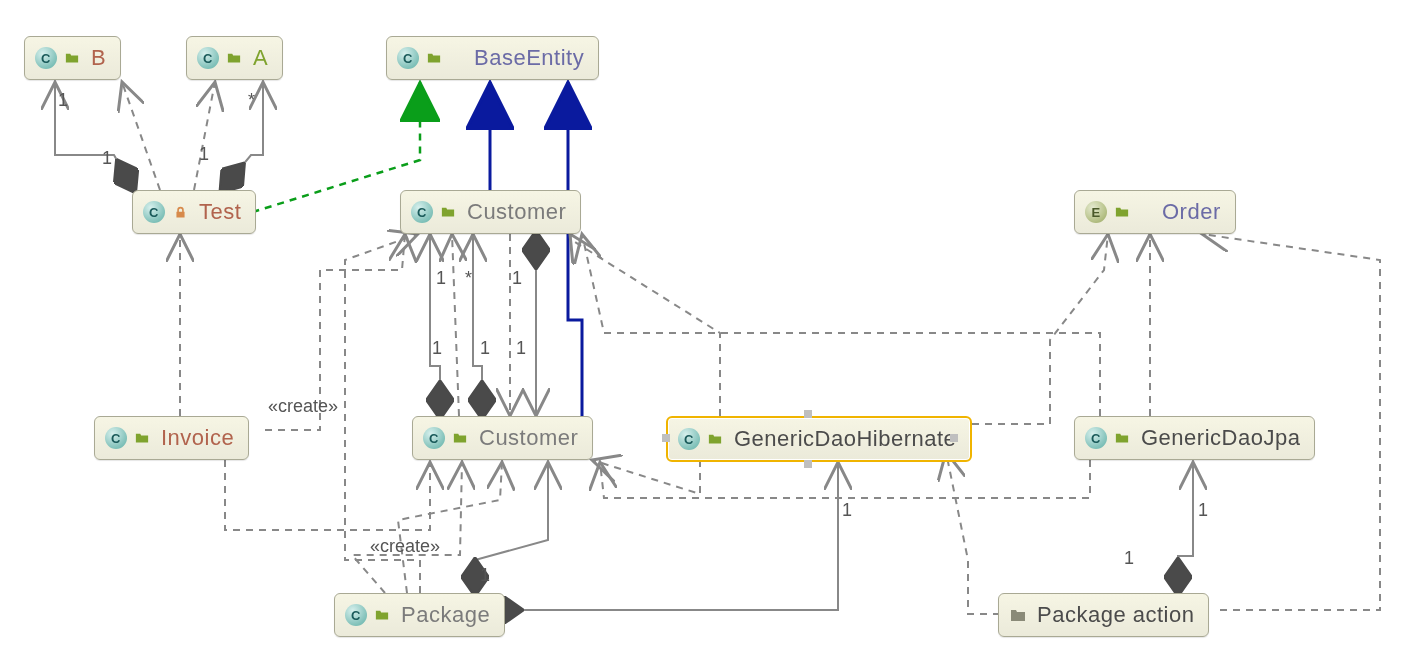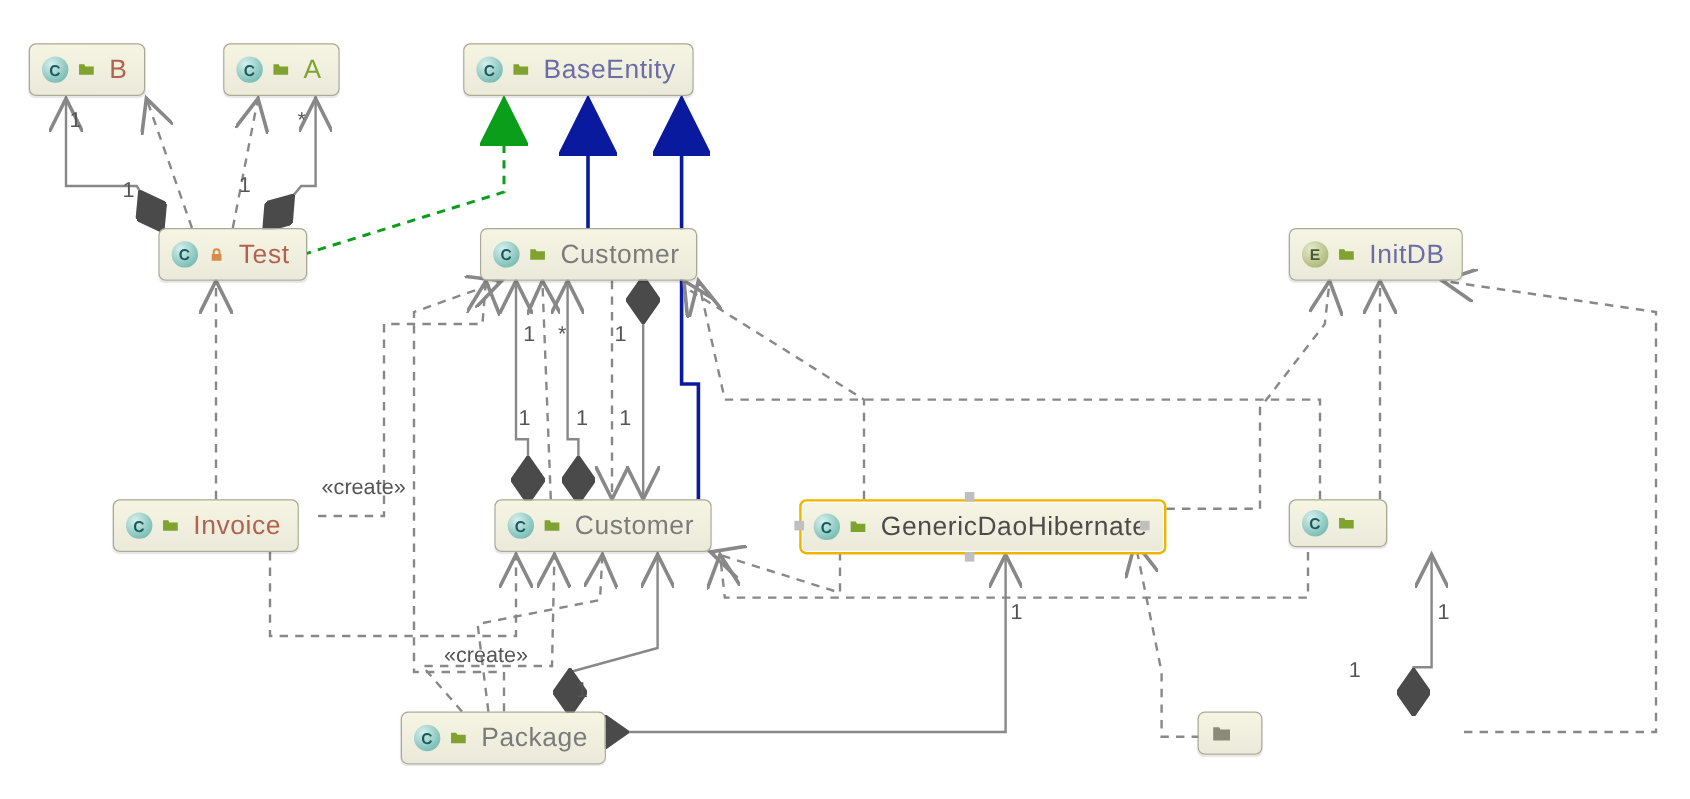--- a/index.html
+++ b/index.html
@@ -42,21 +42,21 @@
     display: inline-flex; align-items: center; justify-content: center;
     width: 18px; height: 18px; margin-right: 10px;
   }
   .box-icon svg path { fill: #7fa32e; }
   .lock-icon svg { fill: #d78a4b; }
   .folder-icon svg { fill: #8a8a78; }
   .nlabel { font-weight: 400; }
   .c-red .nlabel { color: #b1634d; }
   .c-green .nlabel { color: #7fa32e; }
   .c-gray .nlabel { color: #7b7b7b; }
-  .c-purple .nlabel { color: #6b6ba6; }
+  .c-purple .nlabel { color: #6b6ba6; margin-left: 21px; }
   .c-dark .nlabel { color: #4b4b4b; }
 
   .elabel {
     position: absolute;
     font-size: 18px;
     color: #555;
     background: transparent;
   }
 </style>
 </head>
@@ -188,21 +188,21 @@
   <span class="nlabel">Customer</span>
 </div>
 
 <div class="node c-purple" style="left:1074px; top:190px;">
   <span class="badge enum">E</span>
   <span class="box-icon">
         <svg viewBox="0 0 16 16" width="14" height="14">
           <path d="M1 3h5l1 2h8v8H1z"></path>
         </svg>
       </span>
-  <span class="nlabel">InitDB</span>
+  <span class="nlabel">Order</span>
 </div>
 
 <div class="node c-red" style="left:94px;  top:416px;">
   <span class="badge class">C</span>
   <span class="box-icon">
         <svg viewBox="0 0 16 16" width="14" height="14">
           <path d="M1 3h5l1 2h8v8H1z"></path>
         </svg>
       </span>
   <span class="nlabel">Invoice</span>
@@ -232,38 +232,40 @@
 <div class="handle" style="left:804px; top:410px;"></div>
 <div class="handle" style="left:804px; top:460px;"></div>
 
 <div class="node c-dark" style="left:1074px; top:416px;">
   <span class="badge class">C</span>
   <span class="box-icon">
         <svg viewBox="0 0 16 16" width="14" height="14">
           <path d="M1 3h5l1 2h8v8H1z"></path>
         </svg>
       </span>
+  <span class="nlabel">GenericDaoJpa</span>
 </div>
 
 <div class="node c-gray" style="left:334px; top:593px;">
   <span class="badge class">C</span>
   <span class="box-icon">
         <svg viewBox="0 0 16 16" width="14" height="14">
           <path d="M1 3h5l1 2h8v8H1z"></path>
         </svg>
       </span>
   <span class="nlabel">Package</span>
 </div>
 
 <div class="node c-dark" style="left:998px; top:593px;">
   <span class="folder-icon">
         <svg viewBox="0 0 16 16" width="16" height="16">
           <path d="M1 3h5l1 2h8v9H1z"></path>
         </svg>
       </span>
+  <span class="nlabel">Package action</span>
 </div>
 
 <div class="elabel" style="left:58px;  top:90px;">1</div>
 <div class="elabel" style="left:102px; top:148px;">1</div>
 <div class="elabel" style="left:199px; top:144px;">1</div>
 <div class="elabel" style="left:248px; top:90px;">*</div>
 
 <div class="elabel" style="left:436px; top:268px;">1</div>
 <div class="elabel" style="left:465px; top:268px;">*</div>
 <div class="elabel" style="left:512px; top:268px;">1</div>

